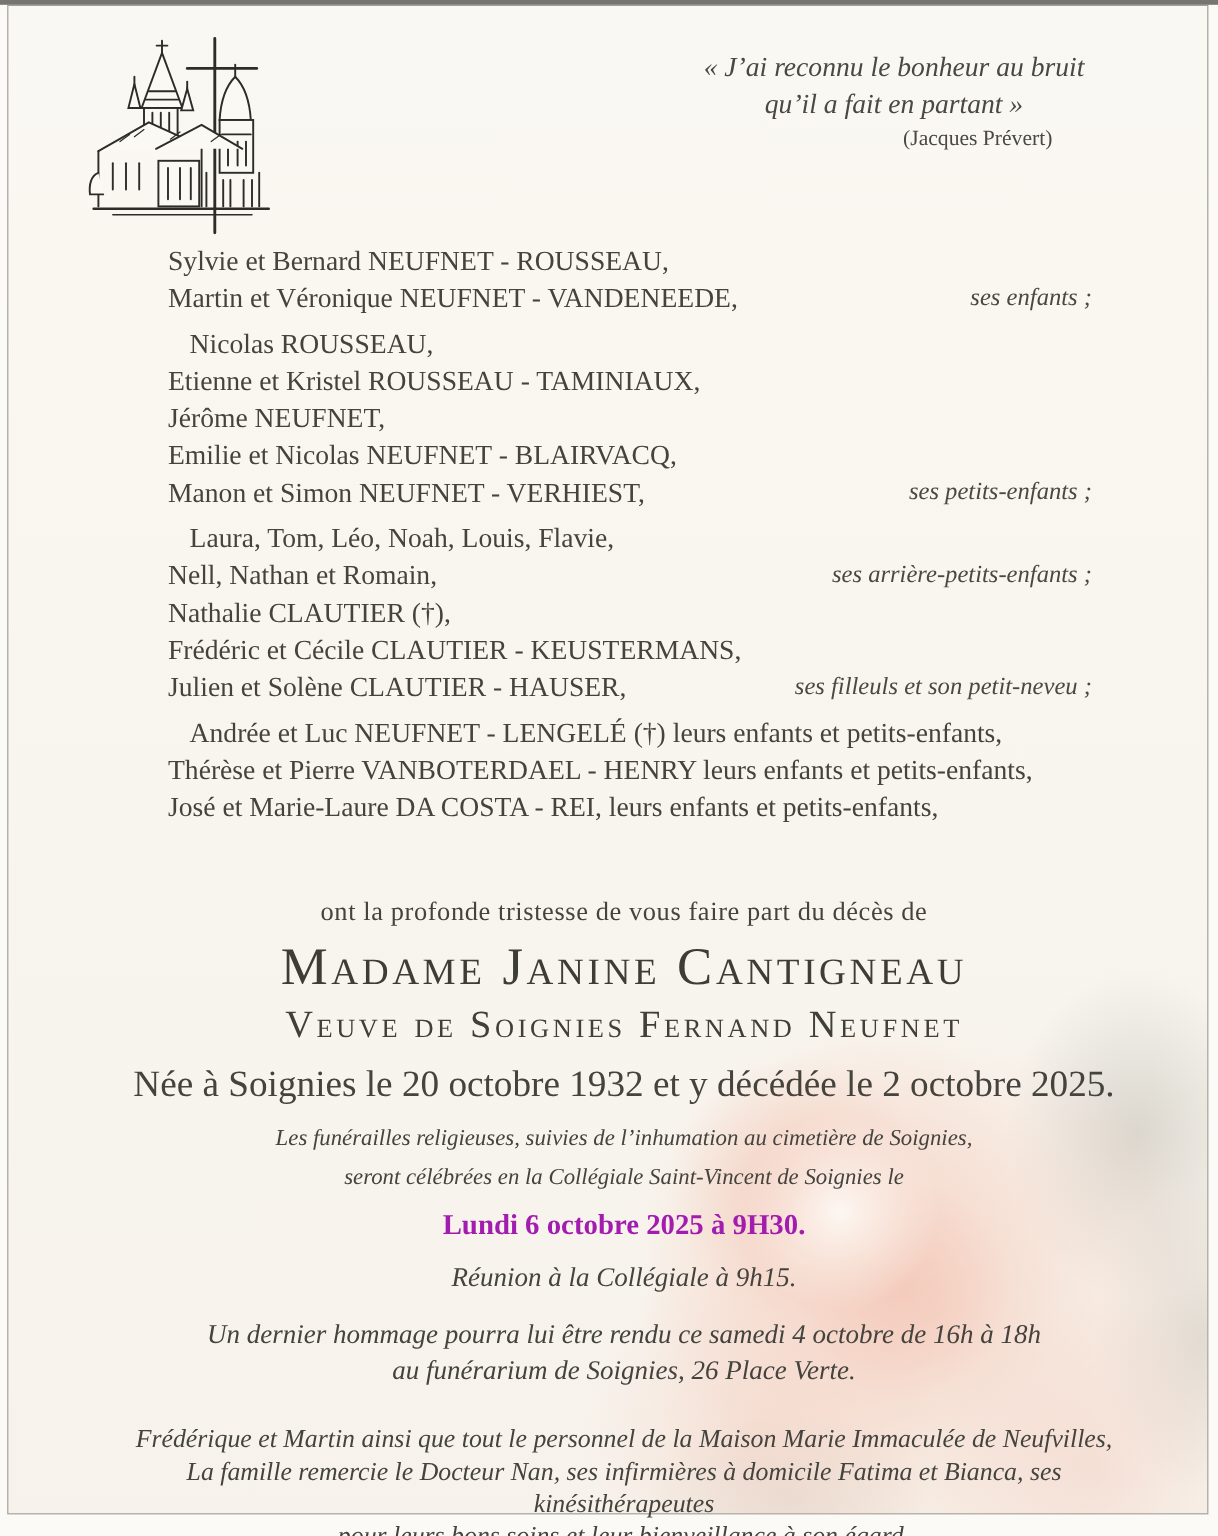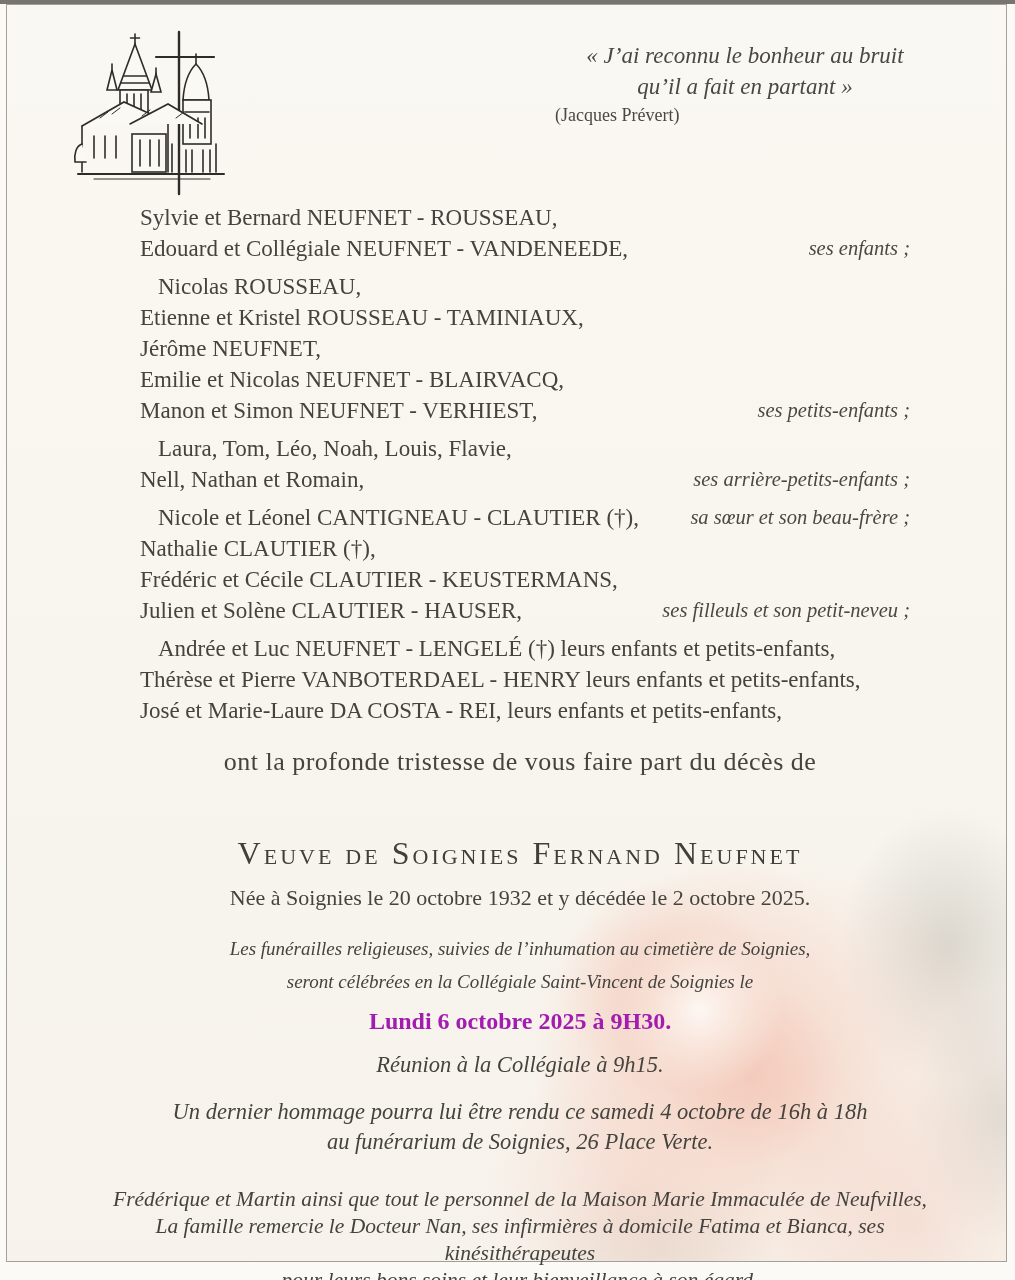--- a/index.html
+++ b/index.html
@@ -43,47 +43,47 @@
   .church{position:absolute;left:72px;top:26px;width:162px;height:172px;}
 
   
   .quote{
     position:absolute;left:555px;top:40px;width:380px;
     font-style:italic;font-size:23px;line-height:31px;text-align:center;
     color:#4a4842;
   }
   .quote .attribution{
     font-style:normal;font-size:18px;line-height:26px;
-    text-align:left;padding-right:58px;color:#4a4842;
+    text-align:right;padding-right:58px;color:#4a4842;
   }
 
   
   .family-list{
     position:absolute;left:140px;top:202px;width:770px;
     font-size:23px;
   }
   .family-row{
     display:flex;justify-content:space-between;align-items:flex-start;
     line-height:31px;white-space:nowrap;
   }
   .family-row.group-start{margin-top:7px;margin-left:18px;}
   .family-row .relation{
     font-style:italic;font-size:20.5px;color:#4a4842;padding-left:12px;
   }
 
   
   .centered{position:absolute;left:110px;width:820px;text-align:center;}
-  .announce-intro{top:747px;font-size:26px;letter-spacing:0.5px;}
+  .announce-intro{top:747px;font-size:22px;letter-spacing:0.5px;}
   .deceased-name{
     top:780px;font-size:44px;font-variant:small-caps;letter-spacing:3px;color:#3e3c37;
   }
   .widow-line{
     top:835px;font-size:32px;font-variant:small-caps;letter-spacing:3px;color:#413f3a;
   }
-  .birth-death{top:885px;font-size:22px;}
+  .birth-death{top:885px;font-size:31px;}
   .ceremony-lines{top:932px;font-size:19px;line-height:33px;font-style:italic;}
   .ceremony-date{top:1008px;font-size:24px;font-weight:bold;color:#a21caf;}
   .meeting-line{top:1052px;font-size:22.5px;font-style:italic;}
   .tribute-lines{top:1097px;font-size:22.5px;font-style:italic;line-height:30px;}
   .thanks-lines{left:80px;width:880px;top:1186px;font-size:21.5px;font-style:italic;line-height:27px;}
 </style>
 </head>
 <body>
 
 <div class="page">
@@ -162,21 +162,21 @@
     <div class="attribution">(Jacques Prévert)</div>
   </div>
 
   <div class="family-list">
     <div class="family-row">
       <span class="name">Sylvie et Bernard NEUFNET - ROUSSEAU,</span>
       <span class="relation"></span>
     </div>
 
     <div class="family-row">
-      <span class="name">Edouard et Collégiale NEUFNET - VANDENEEDE,</span>
+      <span class="name">Martin et Véronique NEUFNET - VANDENEEDE,</span>
       <span class="relation">ses enfants ;</span>
     </div>
 
     <div class="family-row group-start">
       <span class="name">Nicolas ROUSSEAU,</span>
       <span class="relation"></span>
     </div>
 
     <div class="family-row">
       <span class="name">Etienne et Kristel ROUSSEAU - TAMINIAUX,</span>
@@ -201,24 +201,20 @@
     <div class="family-row group-start">
       <span class="name">Laura, Tom, Léo, Noah, Louis, Flavie,</span>
       <span class="relation"></span>
     </div>
 
     <div class="family-row">
       <span class="name">Nell, Nathan et Romain,</span>
       <span class="relation">ses arrière-petits-enfants ;</span>
     </div>
 
-    <div class="family-row group-start">
-      <span class="name">Nicole et Léonel CANTIGNEAU - CLAUTIER (†),</span>
-      <span class="relation">sa sœur et son beau-frère ;</span>
-    </div>
 
     <div class="family-row">
       <span class="name">Nathalie CLAUTIER (†),</span>
       <span class="relation"></span>
     </div>
 
     <div class="family-row">
       <span class="name">Frédéric et Cécile CLAUTIER - KEUSTERMANS,</span>
       <span class="relation"></span>
     </div>
@@ -238,20 +234,21 @@
       <span class="relation"></span>
     </div>
 
     <div class="family-row">
       <span class="name">José et Marie-Laure DA COSTA - REI, leurs enfants et petits-enfants,</span>
       <span class="relation"></span>
     </div>
   </div>
 
   <div class="centered announce-intro">ont la profonde tristesse de vous faire part du décès de</div>
+  <div class="centered deceased-name">Madame Janine Cantigneau</div>
   <div class="centered widow-line">Veuve de Soignies Fernand Neufnet</div>
   <div class="centered birth-death">Née à Soignies le 20 octobre 1932 et y décédée le 2 octobre 2025.</div>
 
   <div class="centered ceremony-lines">
     <div>Les funérailles religieuses, suivies de l’inhumation au cimetière de Soignies,</div>
     <div>seront célébrées en la Collégiale Saint-Vincent de Soignies le</div>
   </div>
   <div class="centered ceremony-date">Lundi 6 octobre 2025 à 9H30.</div>
   <div class="centered meeting-line">Réunion à la Collégiale à 9h15.</div>
 

